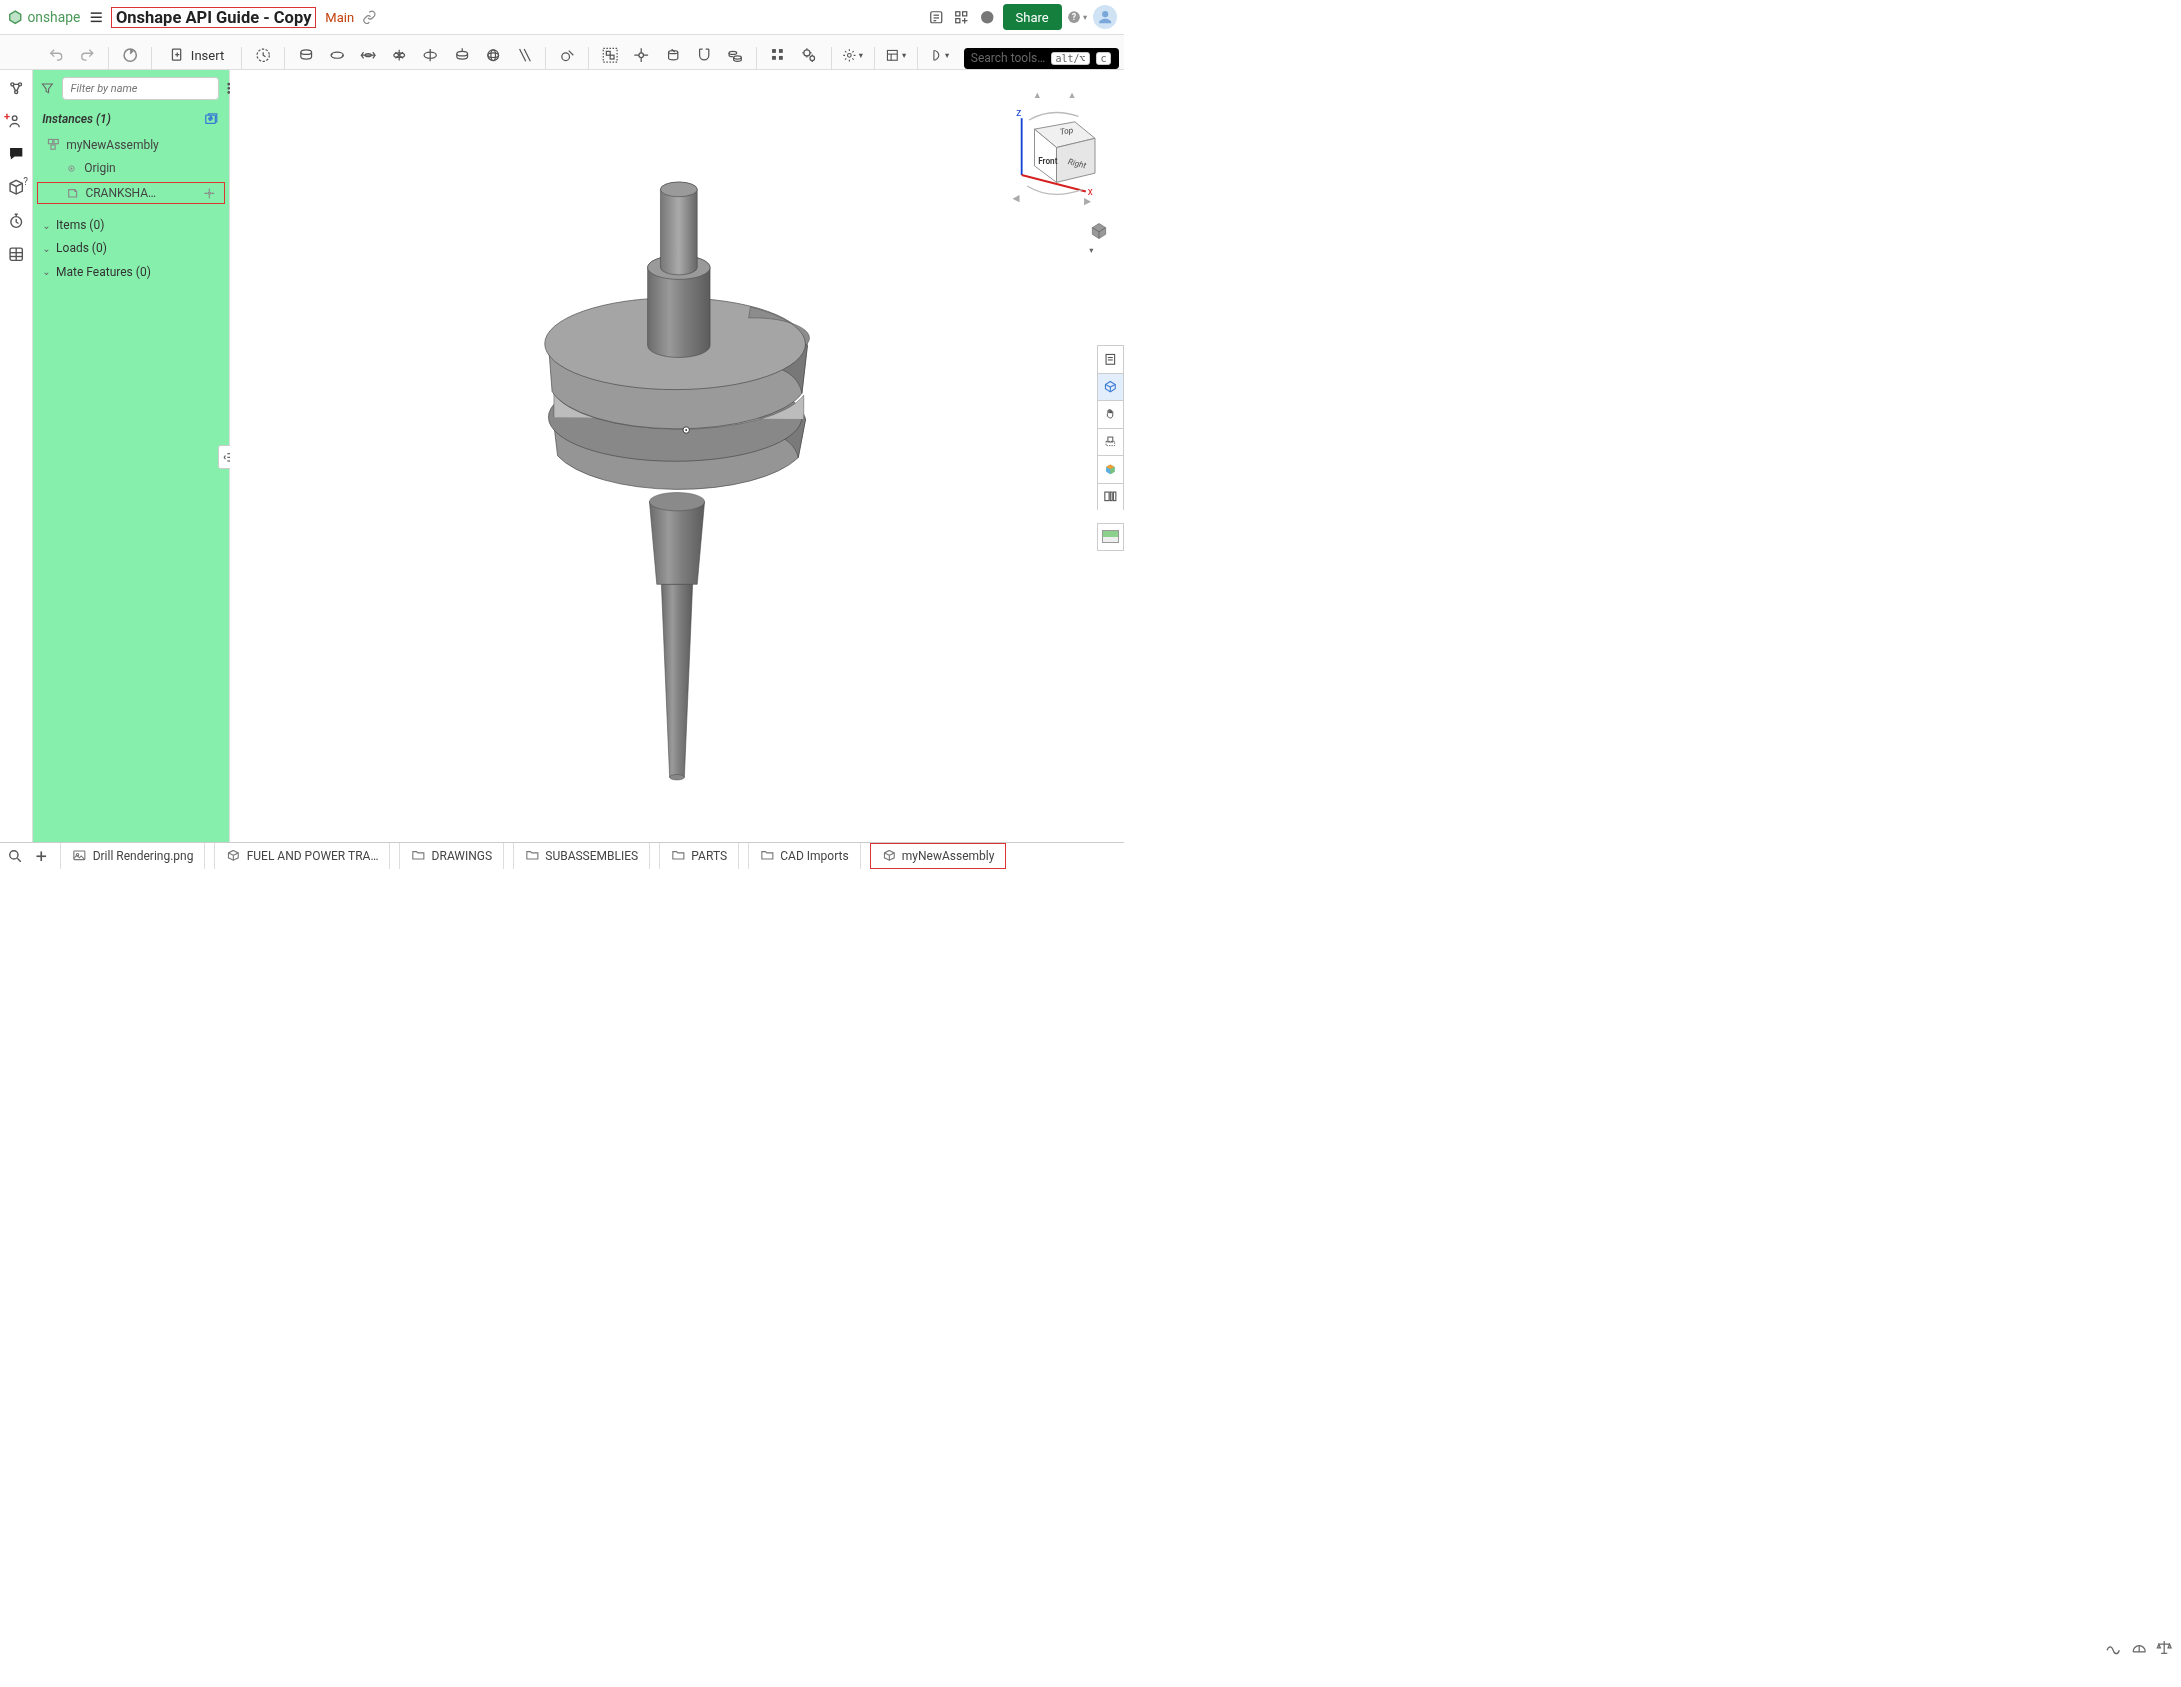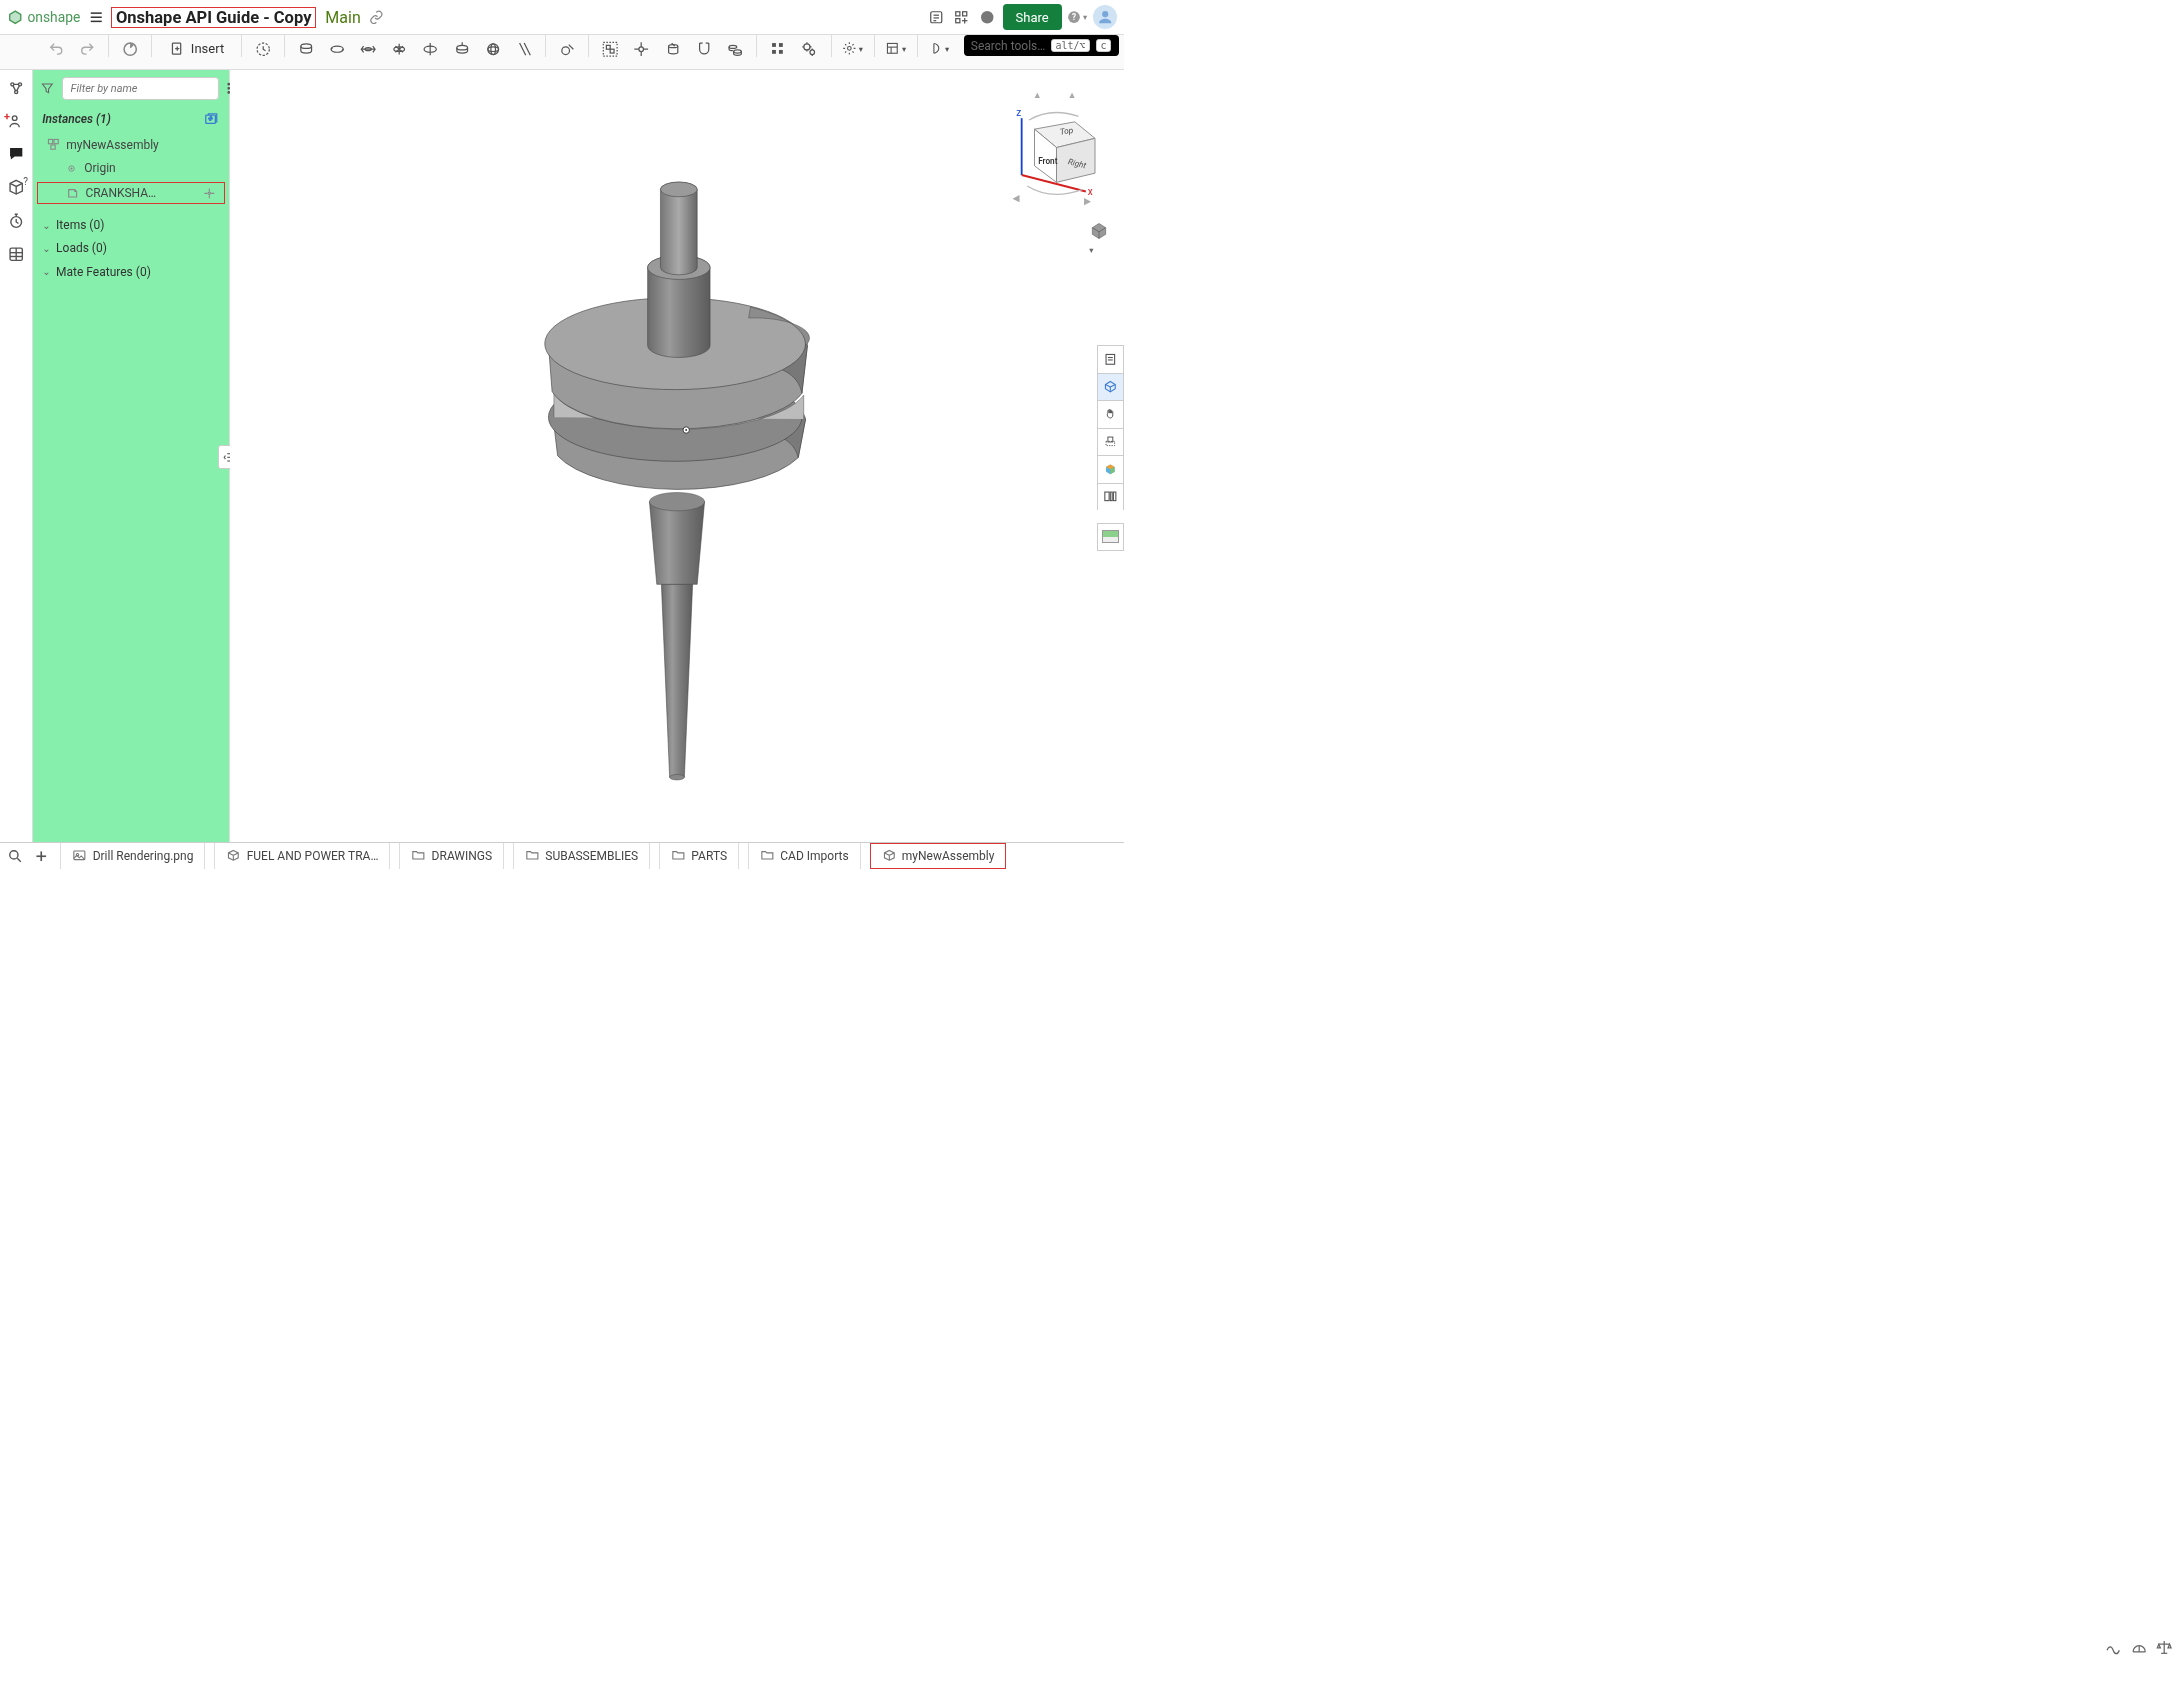--- a/index.html
+++ b/index.html
@@ -2,28 +2,28 @@
 <html style="font-size:14.7px"><head>
 <meta charset="utf-8">
 <style>
   * { box-sizing: border-box; margin: 0; padding: 0; font-family: -apple-system, BlinkMacSystemFont, "Segoe UI", Roboto, Helvetica, Arial, sans-serif; }
   body { width: 1124px; height: 869px; background: #fff; overflow: hidden; font-size: 13px; color:#333; }
   .topbar { display:flex; align-items:center; height:35px; border-bottom:0.9px solid #ddd; padding:0 7.3px; gap:5.5px; }
   .logo { display:flex; align-items:center; gap:3.7px; color:#4a9958; font-size:13.8px; }
   .logo svg { width:16.5px; height:16.5px; }
   .hamburger { cursor:pointer; }
   .doc-title { font-weight:700; font-size:16.5px; color:#222; border:1.8px solid #d33; padding:0 3.7px; }
-  .branch { color:#4d7c0f; font-size:16px; margin-left:3.7px; }
+  .branch { color:#c2410c; font-size:13px; margin-left:3.7px; }
   .link-icon { color:#888; }
   .top-spacer { flex:1; }
   .top-icon { width:20px; height:20px; display:flex; align-items:center; justify-content:center; color:#555; cursor:pointer; }
   .share-btn { background:#15803d; color:#fff; padding:5.5px 13px; border-radius:3.7px; font-size:13px; cursor:pointer; }
   .avatar { width:24px; height:24px; border-radius:50%; background:#cfe3f5; display:flex; align-items:center; justify-content:center; }
 
-  .toolbar { display:flex; align-items:flex-start; height:35px; border-bottom:0.9px solid #ddd; background:#fafafa; padding:0 5.5px; gap:3.7px; }
+  .toolbar { display:flex; align-items:flex-end; height:35px; border-bottom:0.9px solid #ddd; background:#fafafa; padding:0 5.5px; gap:3.7px; }
   .tb-left { width:33px; }
   .tb-btn { width:27.5px; height:27.5px; display:flex; align-items:center; justify-content:center; color:#555; cursor:pointer; border-radius:2.8px; }
   .tb-sep { width:0.9px; height:22px; background:#ddd; margin:0 3.7px; }
   .insert-btn { display:flex; align-items:center; gap:5.5px; padding:0 9.2px; height:27.5px; cursor:pointer; }
   .insert-btn span { font-size:13px; color:#333; }
   .tb-spacer { flex:1; }
   .search-pill { background:#000000; border-radius:3.7px; padding:3.7px 7.3px; display:flex; align-items:center; gap:5.5px; color:#666; font-size:12px; }
   .kbd { background:#fff; border:0.9px solid #ccc; border-radius:2.8px; padding:0 3.7px; font-size:10px; color:#666; font-family:monospace; }
 
   .main { display:flex; height:calc(869px - 35px - 35px - 27.5px); }

